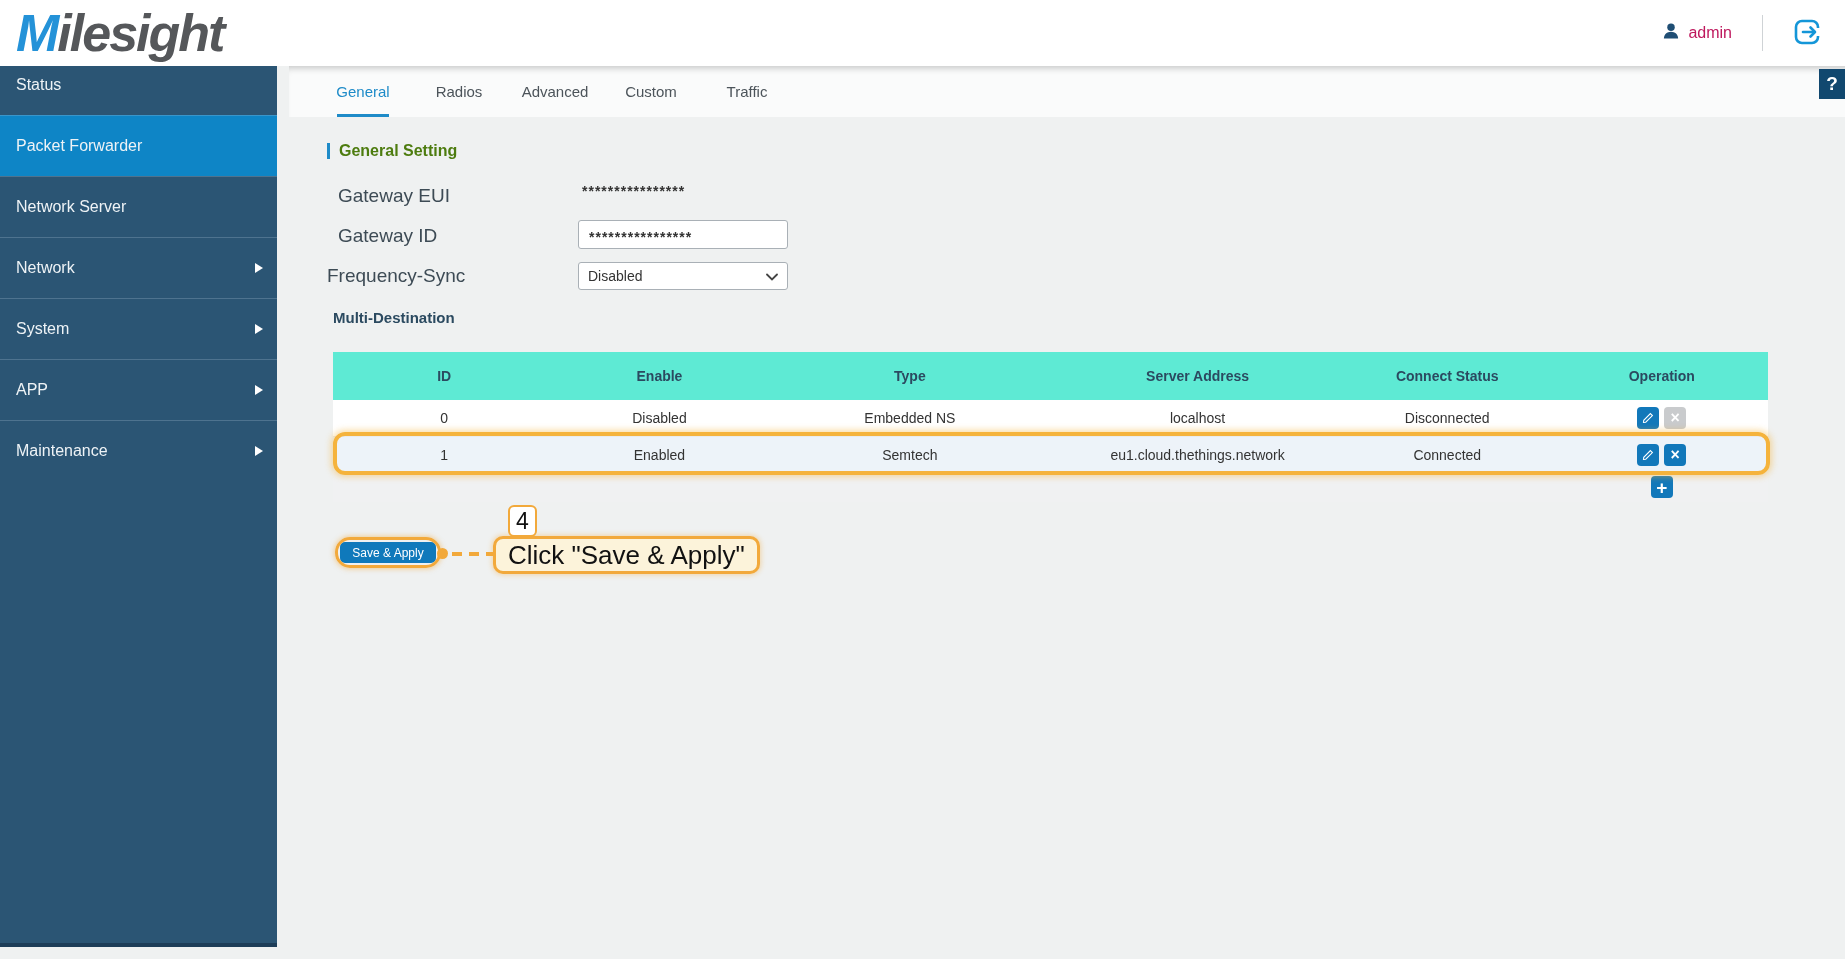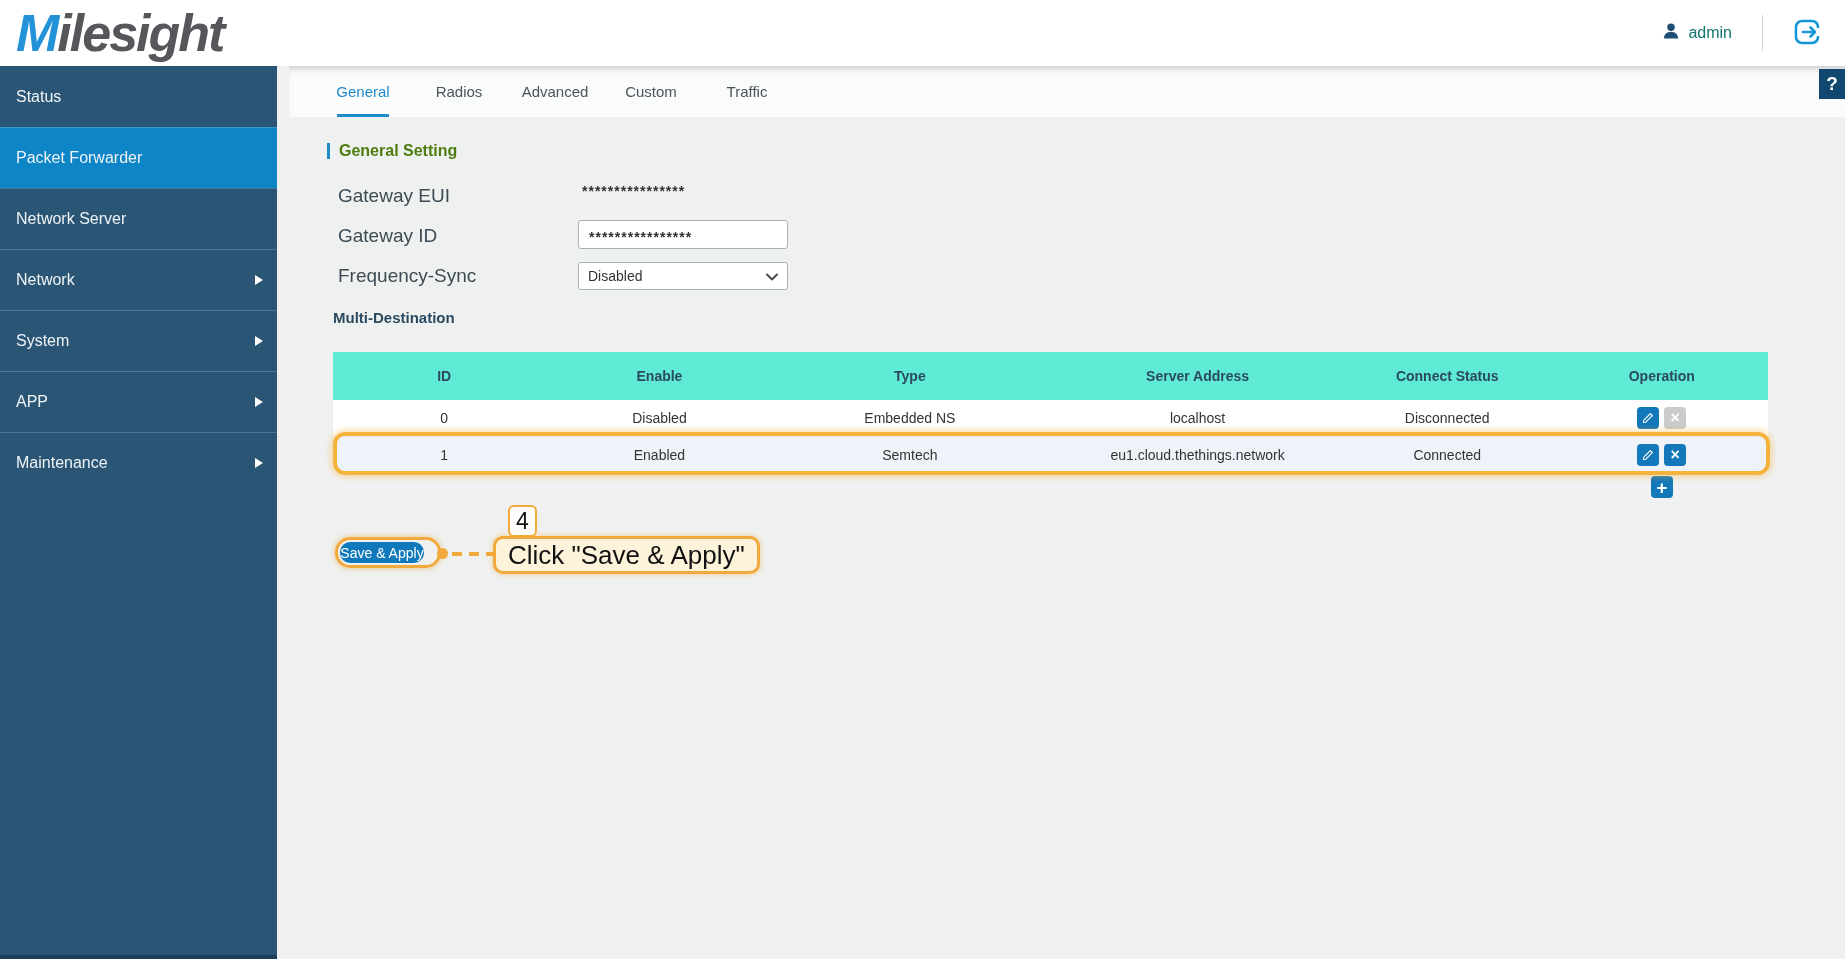--- a/index.html
+++ b/index.html
@@ -9,30 +9,30 @@
     background:#eff1f1; font-family:"Liberation Sans","DejaVu Sans",sans-serif;
   }
 
   
   .topbar { position:absolute; top:0; left:0; width:1845px; height:66px; background:#ffffff;
             display:flex; align-items:center; justify-content:space-between; z-index:4; }
   .logo { margin-left:16px; font-style:italic; font-weight:bold; font-size:52px; letter-spacing:-2px; line-height:1; }
   .logo-m { color:#2492d8; }
   .logo-rest { color:#55575a; }
   .user-area { display:flex; align-items:center; margin-right:24px; }
-  .user-chip { display:flex; align-items:center; gap:7px; color:#0f766e; font-size:16px; cursor:pointer; }
+  .user-chip { display:flex; align-items:center; gap:7px; color:#be185d; font-size:16px; cursor:pointer; }
   .vdiv { width:1px; height:36px; background:#cfd3d6; margin:0 30px; }
   .logout-btn { background:none; border:none; cursor:pointer; display:flex; align-items:center; }
 
   .help-badge { position:absolute; left:1819px; top:69px; width:26px; height:30px; background:#11486f;
                 color:#fff; font-weight:bold; font-size:19px; display:flex; align-items:center;
                 justify-content:center; z-index:5; cursor:pointer; }
 
   
-  .sidebar { position:absolute; top:66px; left:0; width:277px; height:893px; background:#2b5574; z-index:3; }
+  .sidebar { position:absolute; top:54px; left:0; width:277px; height:893px; background:#2b5574; z-index:3; }
   .side-item { position:relative; height:61px; display:flex; align-items:center; padding-left:16px;
                color:#eef3f6; font-size:16px; border-top:1px solid rgba(170,195,214,0.28); cursor:pointer; }
   .side-item:first-child { border-top:none; }
   .side-item.active { background:#0e85c6; }
   .arrow-right { position:absolute; right:14px; top:50%; transform:translateY(-50%); width:0; height:0;
                  border-left:8px solid #ffffff; border-top:5px solid transparent; border-bottom:5px solid transparent; }
   .sidebar-strip { position:absolute; bottom:0; left:0; width:100%; height:4px; background:#1d3d58; }
 
   
   .content { position:absolute; left:277px; top:66px; width:1568px; height:893px; }
@@ -45,21 +45,21 @@
   .tab.active::after { content:""; position:absolute; bottom:0; left:50%; transform:translateX(-50%);
                        width:52px; height:3px; background:#1e8bc8; }
 
   .section-title { position:absolute; left:50px; top:76px; display:flex; align-items:center; gap:9px;
                    font-size:16px; font-weight:bold; color:#4d7c0f; }
   .title-bar { width:3px; height:16px; background:#1e8bc8; }
 
   .field-label { position:absolute; font-size:19px; color:#3d4b55; }
   .lbl-eui  { left:61px; top:119px; }
   .lbl-gid  { left:61px; top:159px; }
-  .lbl-fsync{ left:61px; top:199px; }
+  .lbl-fsync{ left:50px; top:199px; }
   .value-stars { position:absolute; left:305px; top:117px; font-size:14px; font-weight:bold;
                  color:#333; letter-spacing:1px; }
   .text-input { position:absolute; left:301px; top:154px; width:210px; height:29px;
                 border:1px solid #a9b0b6; border-radius:3px; padding:4px 10px 0 10px; font-size:14px;
                 font-weight:bold; letter-spacing:1px; color:#333;
                 font-family:"Liberation Sans","DejaVu Sans",sans-serif; }
   .select-box { position:absolute; left:301px; top:196px; width:210px; height:28px;
                 border:1px solid #a9b0b6; border-radius:3px; background:#fff; display:flex;
                 align-items:center; justify-content:space-between; padding:0 9px; font-size:14px;
                 color:#333; cursor:pointer; }
@@ -82,22 +82,22 @@
   .op.del { font-size:16px; font-weight:bold; line-height:1; }
   .op.add { font-size:19px; font-weight:bold; line-height:1; }
 
   .row-ring { position:absolute; left:56px; top:366px; width:1437px; height:43px;
               border:4px solid #f5b33c; border-radius:12px;
               box-shadow:0 0 6px 2px rgba(245,179,60,0.45); pointer-events:none; z-index:6; }
 
   
   .save-ring { position:absolute; left:58px; top:471px; width:106px; height:31px; border:3px solid #f2a93b;
                border-radius:15px; box-shadow:0 0 5px 1px rgba(242,169,59,0.5); pointer-events:none; z-index:6; }
-  .save-btn { position:absolute; left:63px; top:476px; width:84px; height:21px; background:#0f79bb;
-              color:#fff; border:none; border-radius:10px; font-size:14px; cursor:pointer;
+  .save-btn { position:absolute; left:63px; top:476px; width:96px; height:21px; background:#0f79bb;
+              color:#fff; border:none; border-radius:5px; font-size:12px; cursor:pointer;
               display:flex; align-items:center; justify-content:center; z-index:5;
               font-family:"Liberation Sans","DejaVu Sans",sans-serif; }
   .conn-dot  { position:absolute; left:160px; top:482px; width:11px; height:11px; background:#f2a93b;
                border-radius:50%; z-index:7; }
   .conn-dash { position:absolute; left:175px; top:486px; width:41px; height:4px;
                background:repeating-linear-gradient(90deg,#f2a93b 0 10px,transparent 10px 17px); z-index:7; }
   .step-badge { position:absolute; left:231px; top:439px; width:29px; height:32px; background:#fff;
                 border:2px solid #f2a93b; border-radius:6px; display:flex; align-items:center;
                 justify-content:center; font-size:23px; color:#111; z-index:8; }
   .anno-tooltip { position:absolute; left:216px; top:470px; height:38px; background:#fcf3da;

